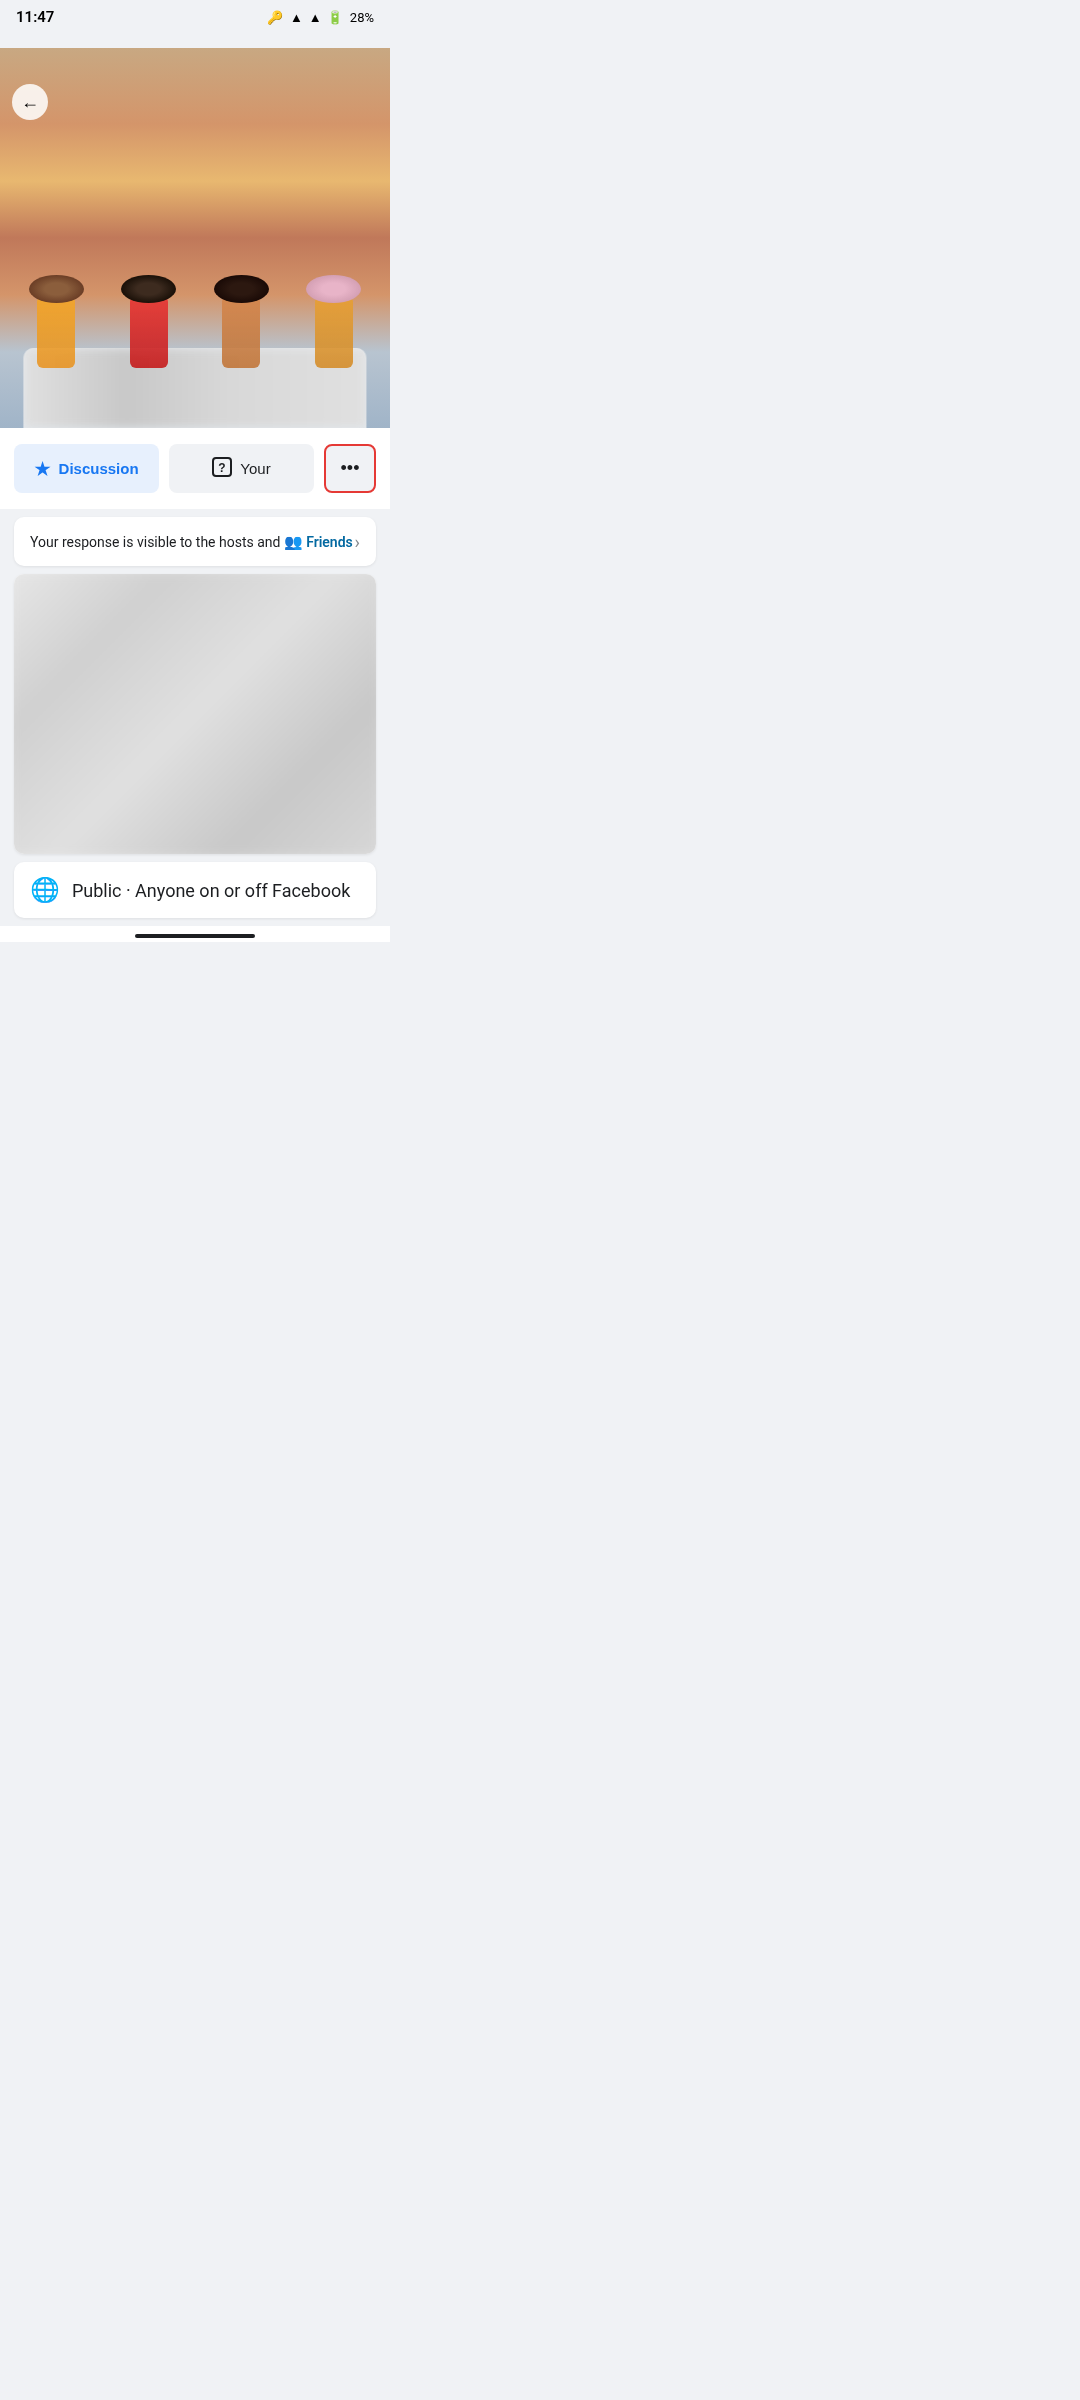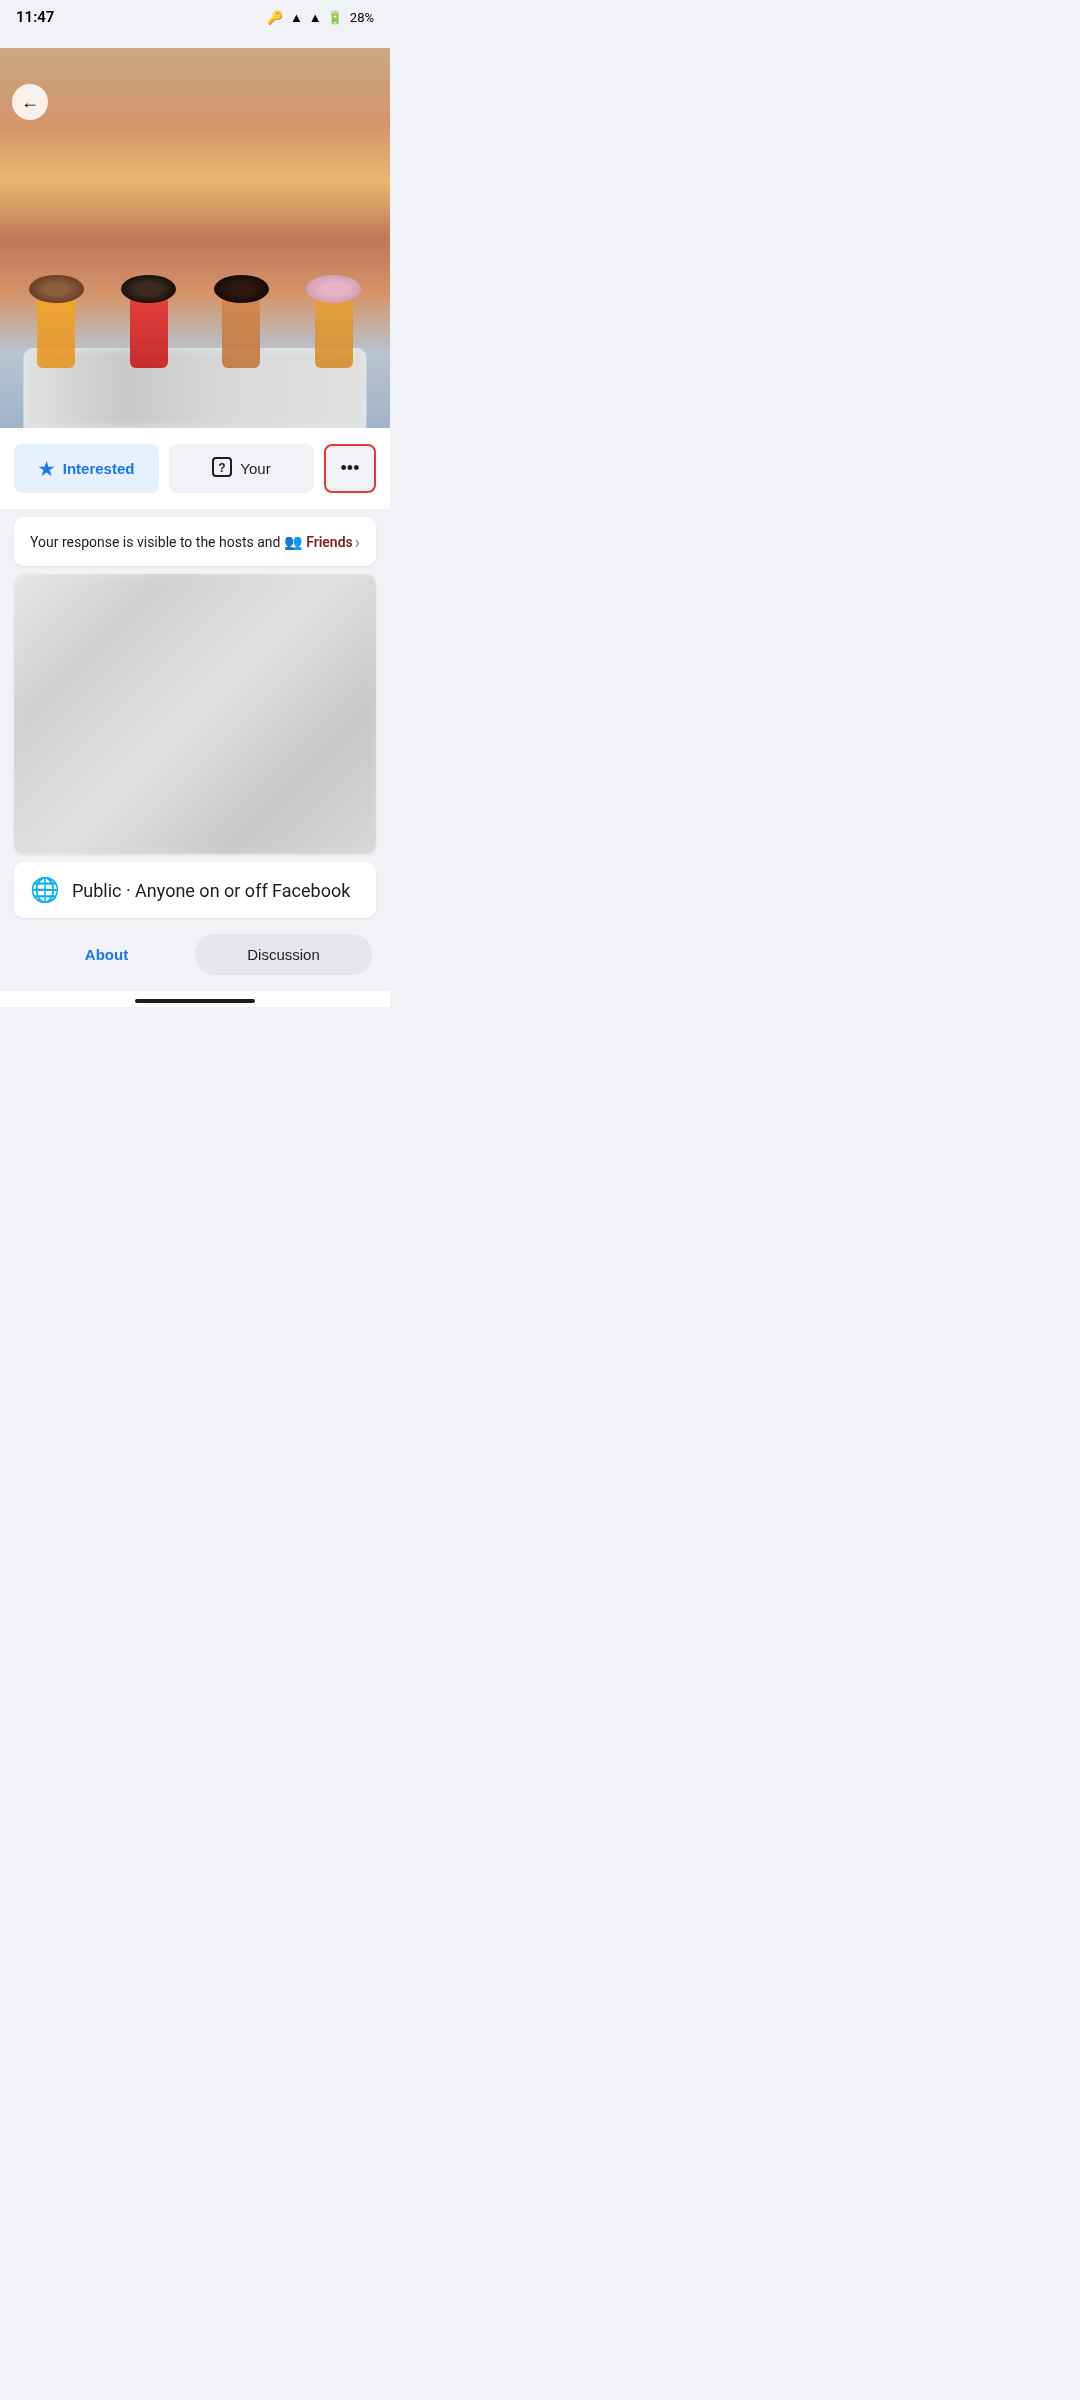--- a/index.html
+++ b/index.html
@@ -227,21 +227,21 @@
       box-shadow: 0 1px 3px rgba(0,0,0,0.08);
     }
 
     .visibility-text {
       font-size: 14px;
       color: #1c1e21;
       flex: 1;
     }
 
     .friends-text {
-      color: #7f1d1d;
+      color: #0369a1;
       font-weight: 600;
     }
 
     .friends-icon {
       display: inline-block;
       font-size: 15px;
     }
 
     .chevron-right {
       font-size: 18px;
@@ -389,21 +389,21 @@
     </div>
 
     <div class="back-btn">
       <span class="back-arrow">←</span>
     </div>
   </div>
 
   <div class="action-row">
     <button class="btn-interested">
       <span class="star-icon">★</span>
-      <span>Interested</span>
+      <span>Discussion</span>
     </button>
     <button class="btn-going">
       <span class="going-icon">
         <svg width="20" height="20" viewBox="0 0 20 20" fill="none" xmlns="http://www.w3.org/2000/svg">
           <rect x="1" y="1" width="18" height="18" rx="3" stroke="#1c1e21" stroke-width="2" fill="none"></rect>
           <text x="10" y="15" text-anchor="middle" font-size="12" fill="#1c1e21" font-weight="bold">?</text>
         </svg>
       </span>
       <span>Your</span>
     </button>
@@ -423,22 +423,18 @@
 
   <div class="content-card">
     <div class="blurred-content"></div>
   </div>
 
   <div class="public-row">
     <span class="globe-icon">🌐</span>
     <span class="public-text">Public · Anyone on or off Facebook</span>
   </div>
 
-  <div class="tab-bar">
-    <button class="tab-about">About</button>
-    <button class="tab-discussion">Discussion</button>
-  </div>
 
   <div class="home-indicator">
     <div class="home-bar"></div>
   </div>
 
 </div>
 
 </body></html>

